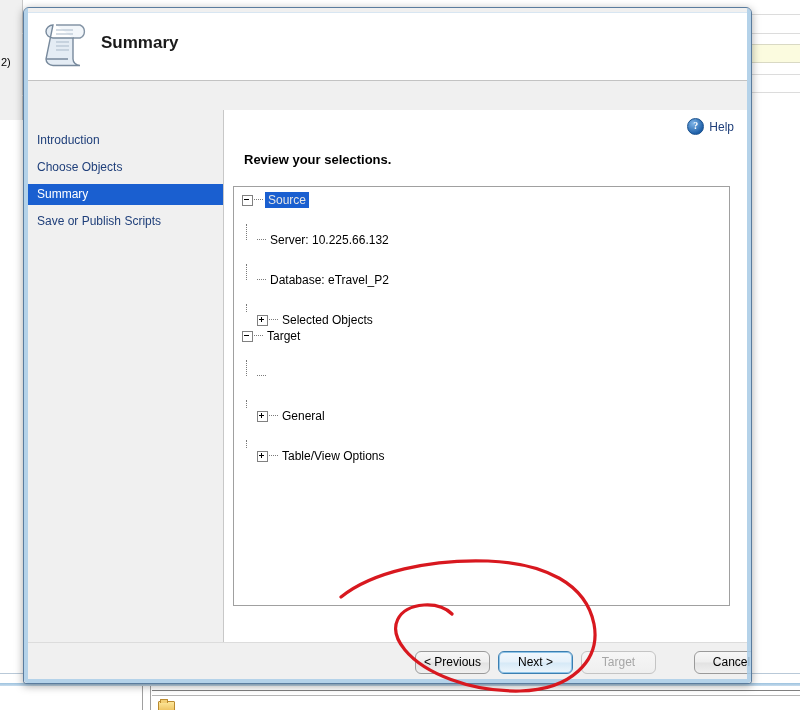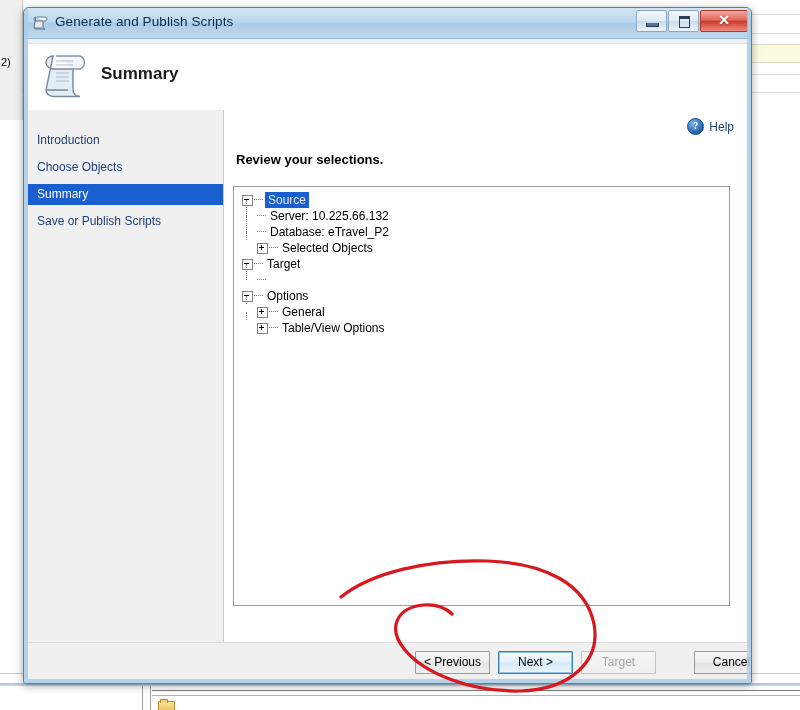--- a/index.html
+++ b/index.html
@@ -245,21 +245,21 @@
     border: 1px solid #184f8c;
     color: #fff;
     font-size: 10px;
     font-weight: bold;
     line-height: 14px;
     text-align: center;
     font-family: "Liberation Serif", serif;
   }
   .review-heading {
     position: absolute;
-    left: 12px; top: 42px;
+    left: 20px; top: 42px;
     font-size: 13px;
     font-weight: bold;
     color: #000;
   }
 
   
   .tree-panel {
     position: absolute;
     left: 9px; top: 76px;
     width: 495px; height: 418px;
@@ -274,21 +274,21 @@
   }
   .tnode {
     position: relative;
     height: 16px;
     line-height: 16px;
     white-space: nowrap;
     display: flex;
     align-items: center;
   }
   .lvl1 { padding-left: 0px; }
-  .lvl2 { padding-left: 15px; }
+  .lvl2 { padding-left: 15px; margin-top: 24px; }
 
   .tbox {
     width: 9px; height: 9px;
     border: 1px solid #808080;
     background: #fff;
     position: relative;
     flex: none;
     margin-right: 1px;
   }
   .tbox:before {
@@ -333,21 +333,21 @@
     border-top: 1px solid #dcdcdc;
   }
   .btn {
     position: absolute;
     top: 8px;
     width: 75px; height: 23px;
     font-size: 12px;
     color: #000;
     background: linear-gradient(to bottom, #f7f7f7 0%, #eeeeee 48%, #e2e2e2 52%, #f0f0f0 100%);
     border: 1px solid #9a9a9a;
-    border-radius: 1px;
+    border-radius: 6px;
     text-align: center;
     line-height: 21px;
     box-sizing: border-box;
   }
   .btn.focused {
     border: 1px solid #3c7fb1;
     box-shadow: 0 0 0 1px #8fc4e8 inset;
     background: linear-gradient(to bottom, #f2f8fd 0%, #e6f1fa 48%, #d6e9f7 52%, #eef6fc 100%);
   }
   .btn.disabled {
@@ -383,41 +383,20 @@
   <div class="bg-blue-line" style="top:683px;"></div>
   <div class="bg-grid-line" style="left:152px; top:690px; width:648px;"></div>
   <div class="bg-grid-line" style="left:152px; top:695px; width:648px; background:#b5b5b5;"></div>
   <div class="bg-tree-vline" style="left:142px; top:686px; height:24px;"></div>
   <div class="bg-tree-vline" style="left:150px; top:686px; height:24px;"></div>
   <div class="bg-folder" style="left:158px; top:701px;"></div>
 </div>
 
 <div id="dialog">
 
-  <div class="titlebar">
-    <span class="titlebar-icon">
-      <svg width="16" height="16" viewBox="0 0 16 16">
-        <path d="M4 2 h8 a2 2 0 0 1 0 4 h-2" fill="#eef3f8" stroke="#6d7f91" stroke-width="1"></path>
-        <path d="M3 2 a2 2 0 0 0 0 4 h7 v6 a2 2 0 0 0 2 2 h-9 a2 2 0 0 1 -2 -2 z" fill="#dfe8f1" stroke="#5d7186" stroke-width="1"></path>
-        <path d="M1 13 h8" stroke="#5d7186" stroke-width="1"></path>
-      </svg>
-    </span>
-    <span class="titlebar-title">Generate and Publish Scripts</span>
-    <span class="wincontrols">
-      <span class="winbtn">
-        <span class="glyph-min"></span>
-      </span>
-      <span class="winbtn">
-        <span class="glyph-max"></span>
-      </span>
-      <span class="winbtn close">
-        <span class="glyph-close">✕</span>
-      </span>
-    </span>
-  </div>
 
   <div class="header">
     <span class="header-icon">
       <svg width="48" height="50" viewBox="0 0 48 50">
         <path d="M14 4 h24 a7 7 0 0 1 0 13 h-7" fill="#f2f6fa" stroke="#8595a6" stroke-width="1.4"></path>
         <path d="M11 4 a7 6.5 0 0 0 0 13 h20 v21 a7 6.5 0 0 0 7 6.5 h-27 a7 6.5 0 0 1 -7 -6.5 z" fill="#e4ecf4" stroke="#77899c" stroke-width="1.4"></path>
         <path d="M4 38 h22" stroke="#77899c" stroke-width="1.4" fill="none"></path>
         <path d="M14 9 h17 M14 13 h17 M14 21 h13 M14 25 h13 M14 29 h13" stroke="#a9b9c9" stroke-width="1"></path>
       </svg>
     </span>
@@ -474,25 +453,20 @@
             <span class="tbox"></span>
             <span class="tdash"></span>
             <span class="tlabel">Target</span>
           </div>
 
           <div class="tnode lvl2" style="position:relative;">
             <span class="tvline" style="top:-8px;height:16px;"></span>
             <span class="tdash"></span>
           </div>
 
-          <div class="tnode lvl1">
-            <span class="tbox"></span>
-            <span class="tdash"></span>
-            <span class="tlabel">Options</span>
-          </div>
 
           <div class="tnode lvl2" style="position:relative;">
             <span class="tvline" style="top:-8px;height:8px;"></span>
             <span class="tbox plus"></span>
             <span class="tdash"></span>
             <span class="tlabel">General</span>
           </div>
 
           <div class="tnode lvl2" style="position:relative;">
             <span class="tvline" style="top:-8px;height:8px;"></span>

